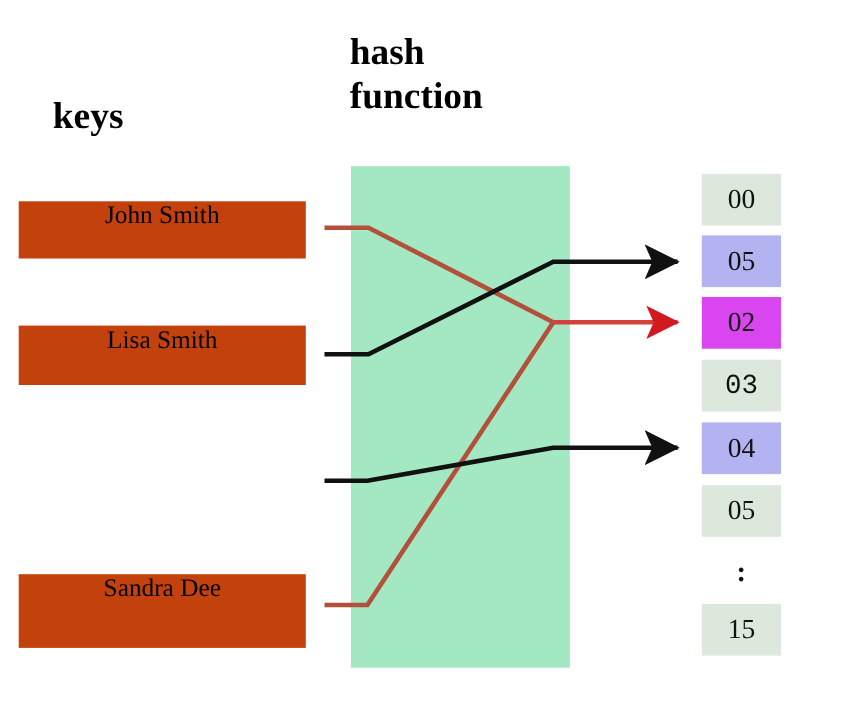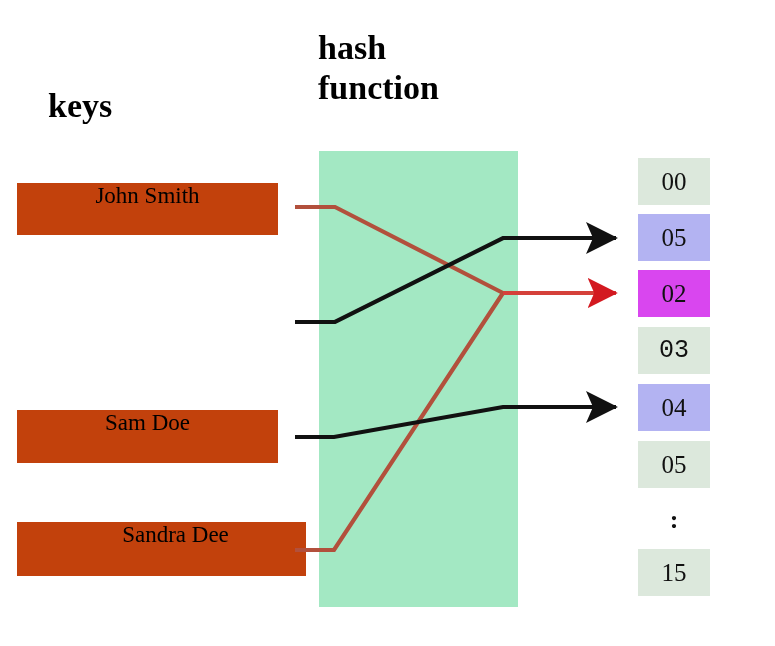--- a/index.html
+++ b/index.html
@@ -49,21 +49,21 @@
     color: #000000;
     font-size: 23px;
     display: flex;
     align-items: flex-start;
     justify-content: center;
     text-align: center;
   }
   #key-box-0 { top: 183px; height: 52px; }
   #key-box-1 { top: 296px; height: 54px; }
   #key-box-2 { top: 410px; height: 53px; }
-  #key-box-3 { top: 522px; height: 54px; padding-left: 28px; }
+  #key-box-3 { top: 522px; height: 67px; }
 
   .hash-cell {
     position: absolute;
     left: 638px;
     width: 72px;
     height: 47px;
     display: flex;
     align-items: center;
     justify-content: center;
     font-size: 25px;
@@ -94,22 +94,22 @@
 
   <div class="col-heading" id="heading-hashfn">hash
 function</div>
 
 
   <div id="hash-function-panel"></div>
 
   <div class="key-box" id="key-box-0">
     <span>John Smith</span>
   </div>
-  <div class="key-box" id="key-box-2">
-    <span>Sam Doe</span>
+  <div class="key-box" id="key-box-1">
+    <span>Lisa Smith</span>
   </div>
   <div class="key-box" id="key-box-3">
     <span>Sandra Dee</span>
   </div>
 
   <svg id="wires" viewBox="0 0 775 646">
     <defs>
       <marker id="arrow-black" viewBox="0 0 10 10" refX="9.4" refY="5" markerWidth="7.6" markerHeight="7.6" orient="auto-start-reverse">
         <path d="M 0 0 L 10 5 L 0 10 L 2.2 5 z" fill="#111111"></path>
       </marker>

